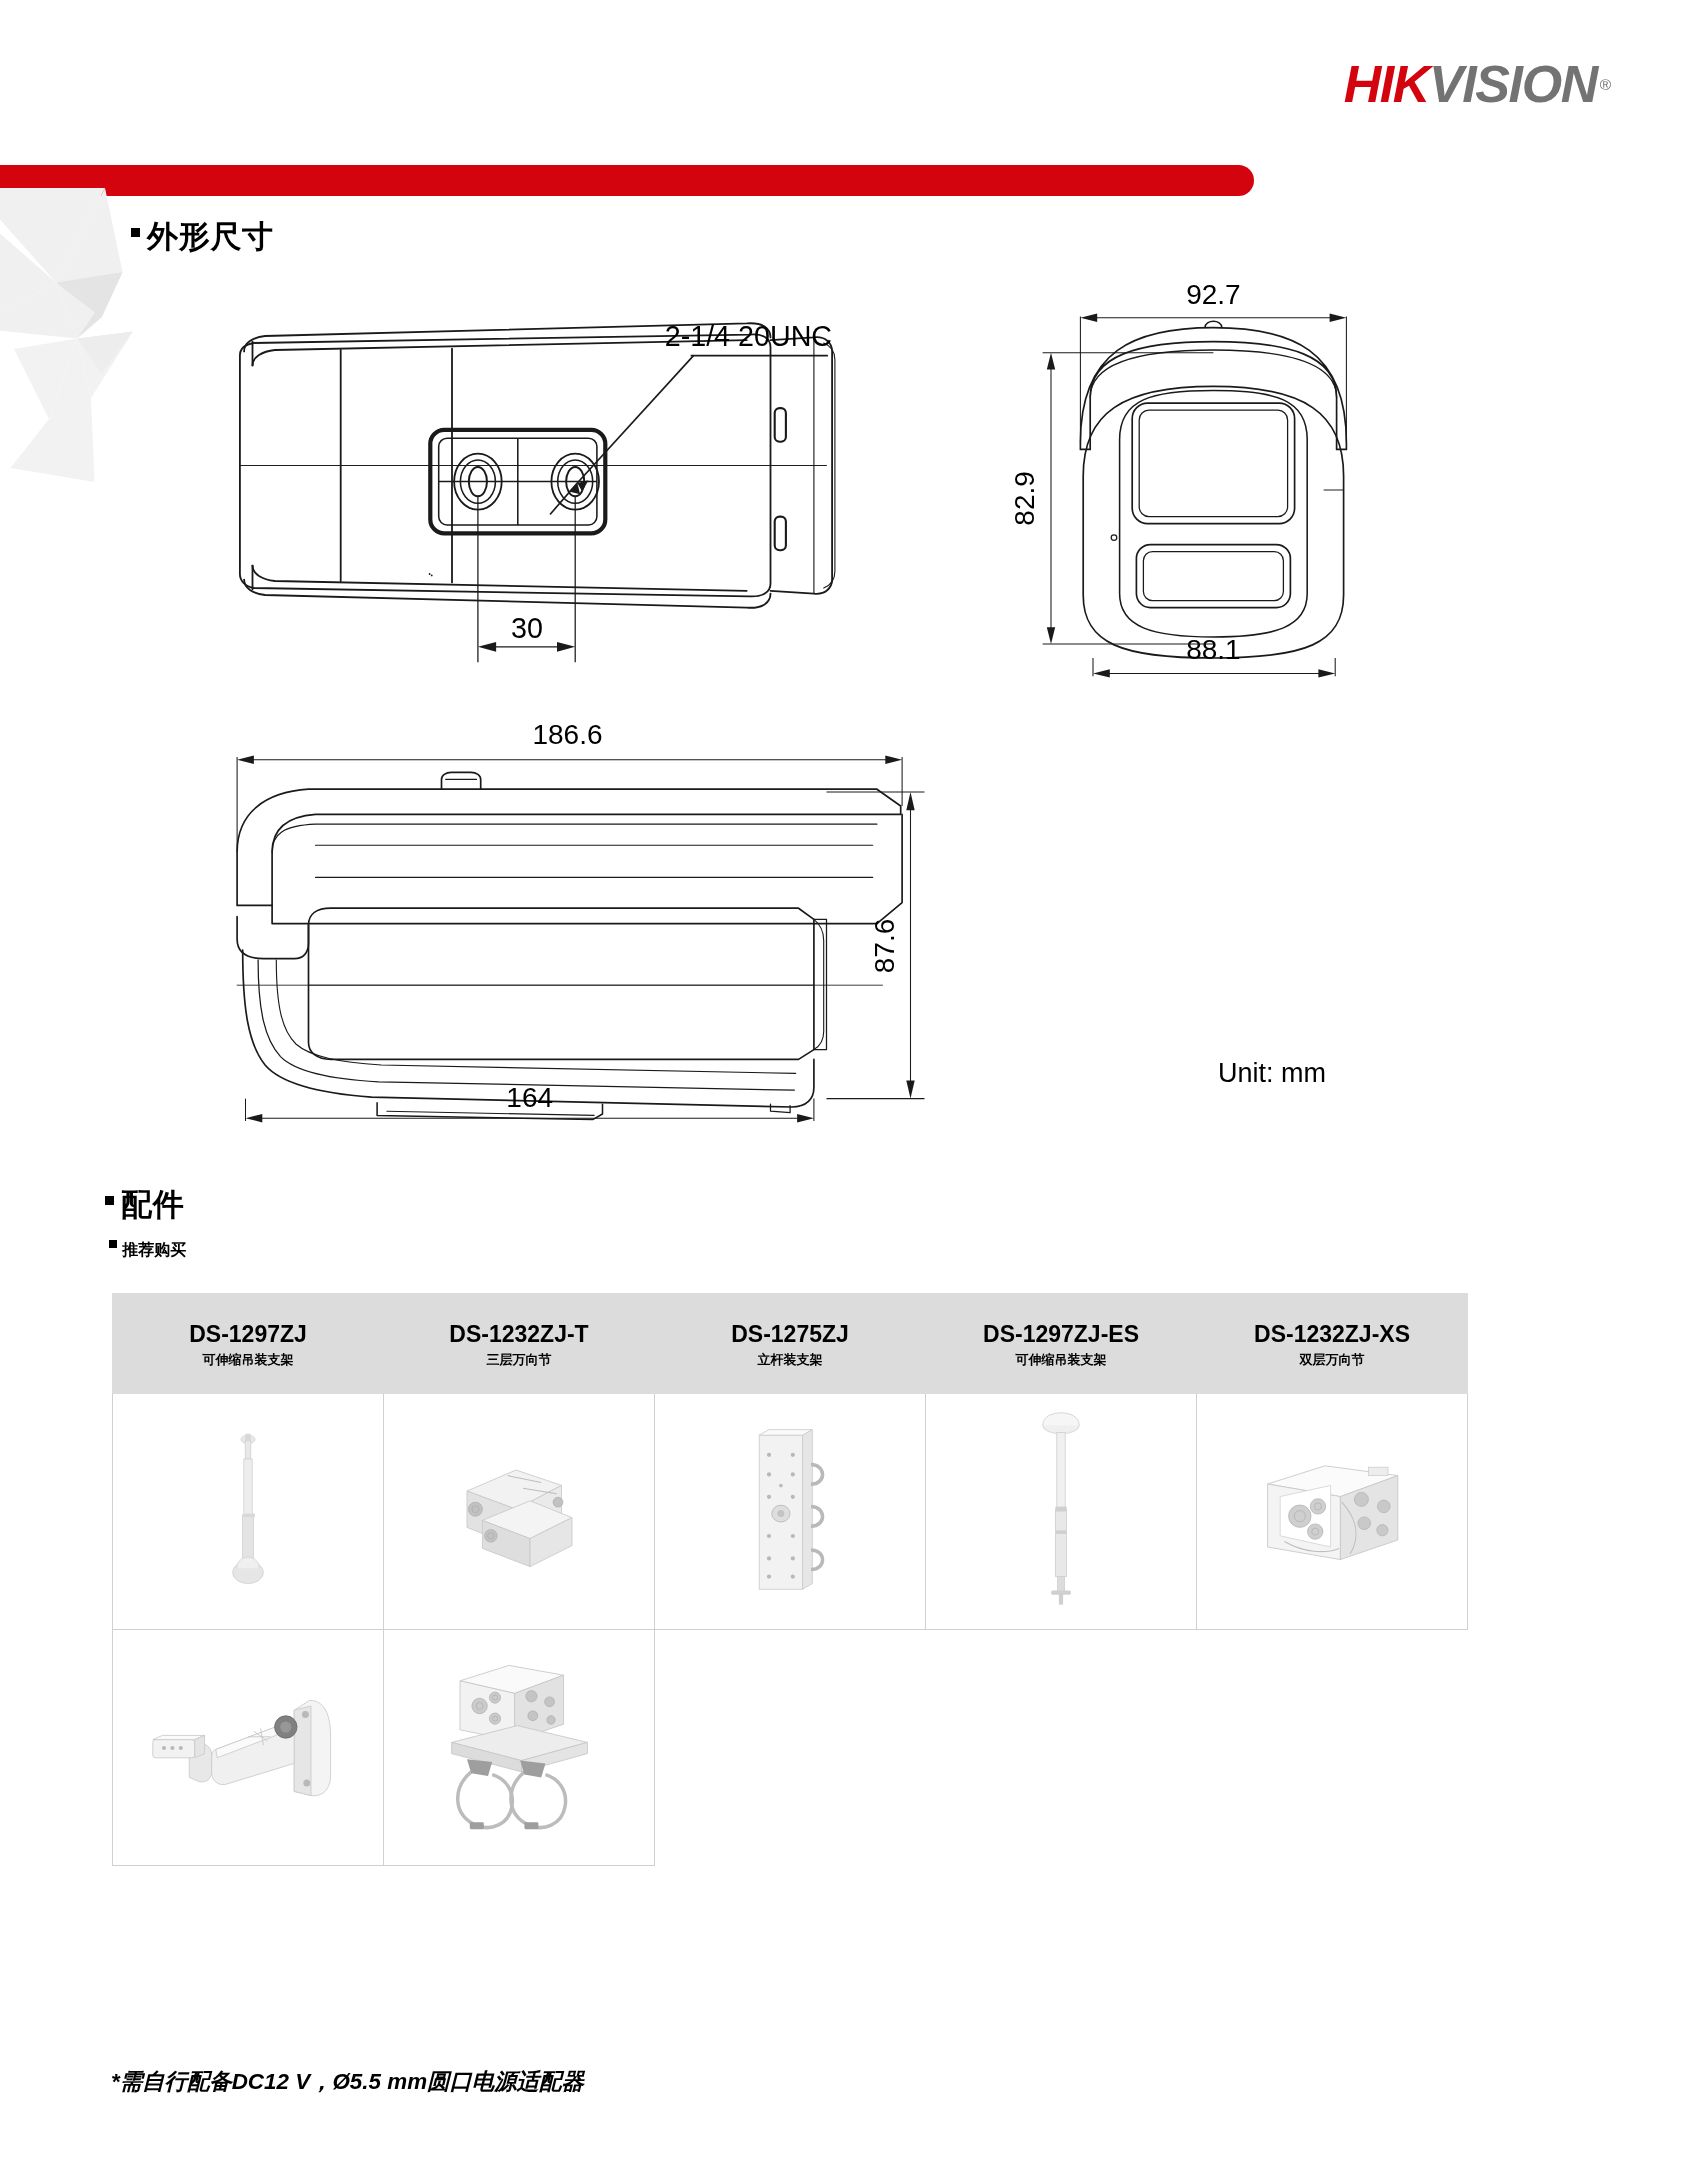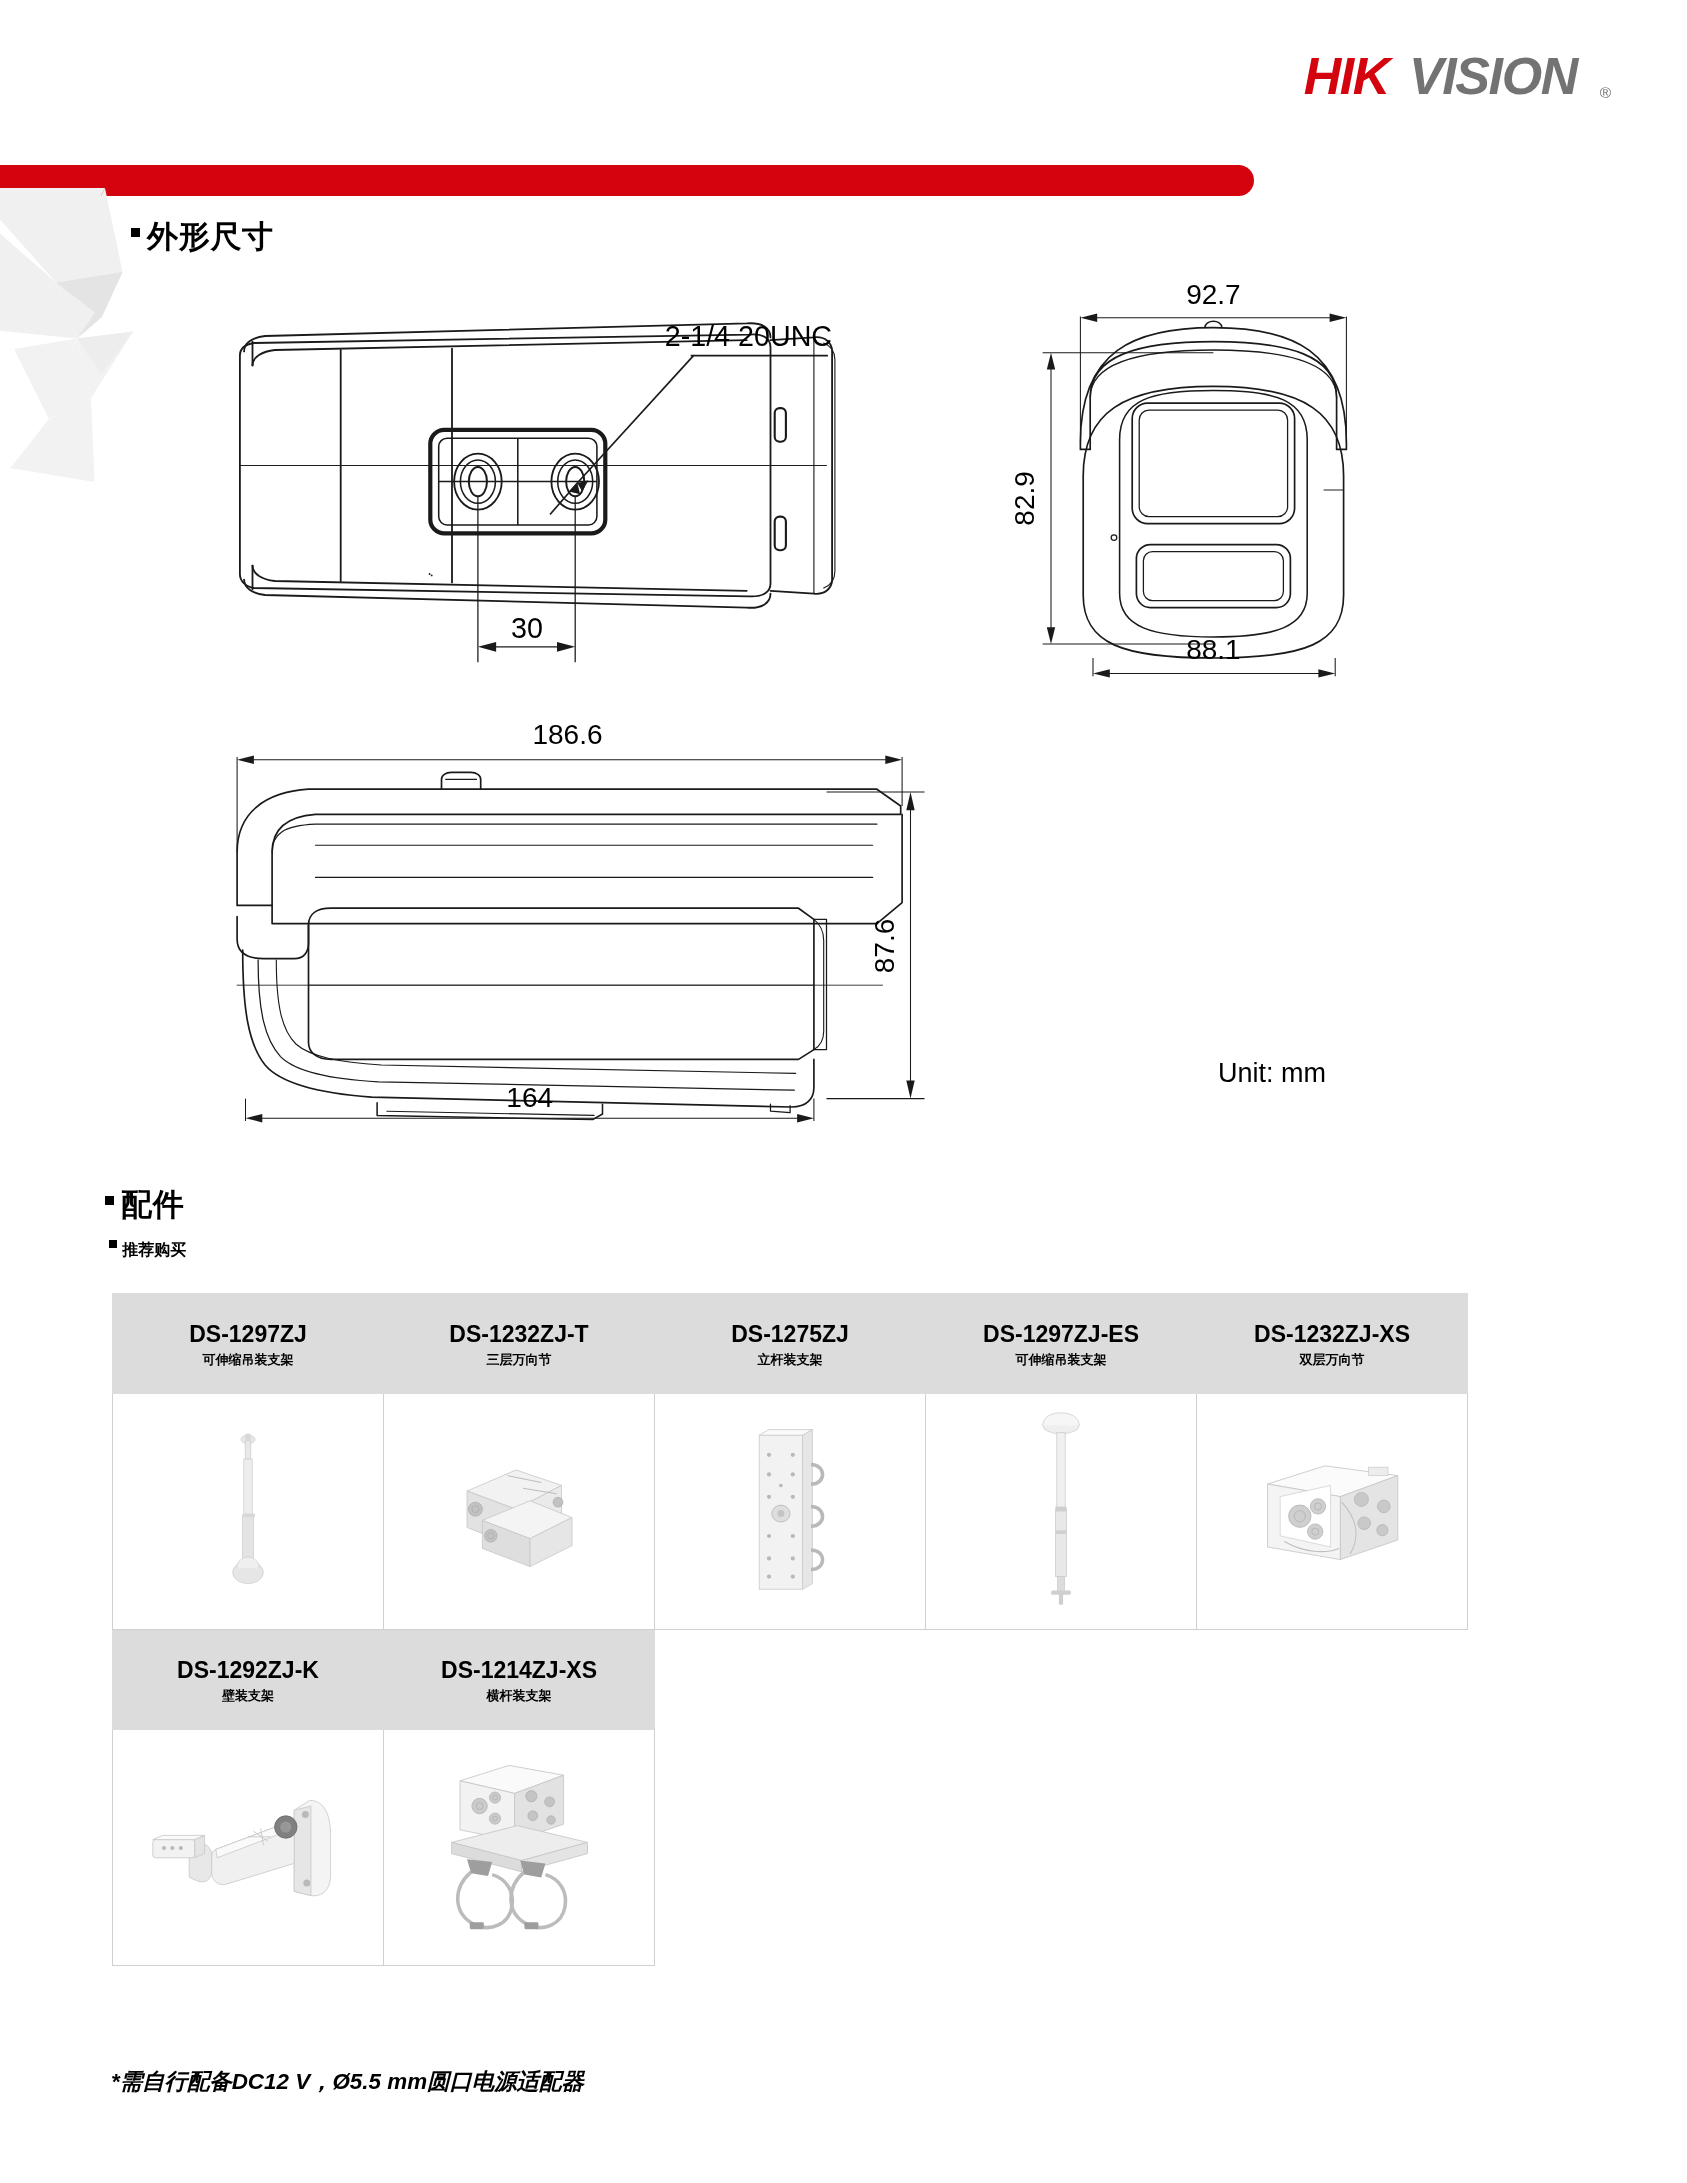--- a/index.html
+++ b/index.html
@@ -12,26 +12,25 @@
     height: 2183px;
     position: relative;
     font-family: "Liberation Sans", sans-serif;
     color: #000000;
     overflow: hidden;
   }
 
   
   .logo-wrap {
     position: absolute;
-    top: 50px;
+    top: 58px;
     right: 76px;
     display: flex;
-    align-items: flex-end;
+    align-items: center;
     user-select: none;
-    gap: 20px;
   }
   .logo-text {
     font-size: 52px;
     font-weight: bold;
     font-style: italic;
     letter-spacing: -1.4px;
     line-height: 1;
     font-family: "Liberation Sans", sans-serif;
   }
   .logo-hik { color: #D4040E; }
@@ -555,33 +554,20 @@
           </g>
           <g fill="none" stroke="#bfbfbf" stroke-width="1.6">
             <path d="M134,86 C156,110 160,136 146,160"></path>
             <path d="M52,142 C80,158 110,160 130,152"></path>
           </g>
           <rect x="172" y="36" width="28" height="12" fill="#ededed" stroke="#c8c8c8" stroke-width="1"></rect>
         </svg>
       </td>
     </tr>
 
-    <tr>
-      <td class="head">
-        <div class="acc-model">DS-1292ZJ-K</div>
-        <div class="acc-desc">壁装支架</div>
-      </td>
-      <td class="head">
-        <div class="acc-model">DS-1214ZJ-XS</div>
-        <div class="acc-desc">横杆装支架</div>
-      </td>
-      <td class="blank"></td>
-      <td class="blank"></td>
-      <td class="blank"></td>
-    </tr>
 
     <tr>
 
       <td class="img-cell">
         <svg class="acc-img" width="210" height="126" viewBox="0 0 300 180">
           <g stroke="#c9c9c9" stroke-width="1.2">
 
             <path d="M238,22 C258,22 268,40 268,74 L268,128 C268,150 256,160 240,158 L216,152 L216,36 Z" fill="#f4f4f4"></path>
             <path d="M216,36 L240,30 L240,158 L216,152 Z" fill="#e6e6e6"></path>
 

